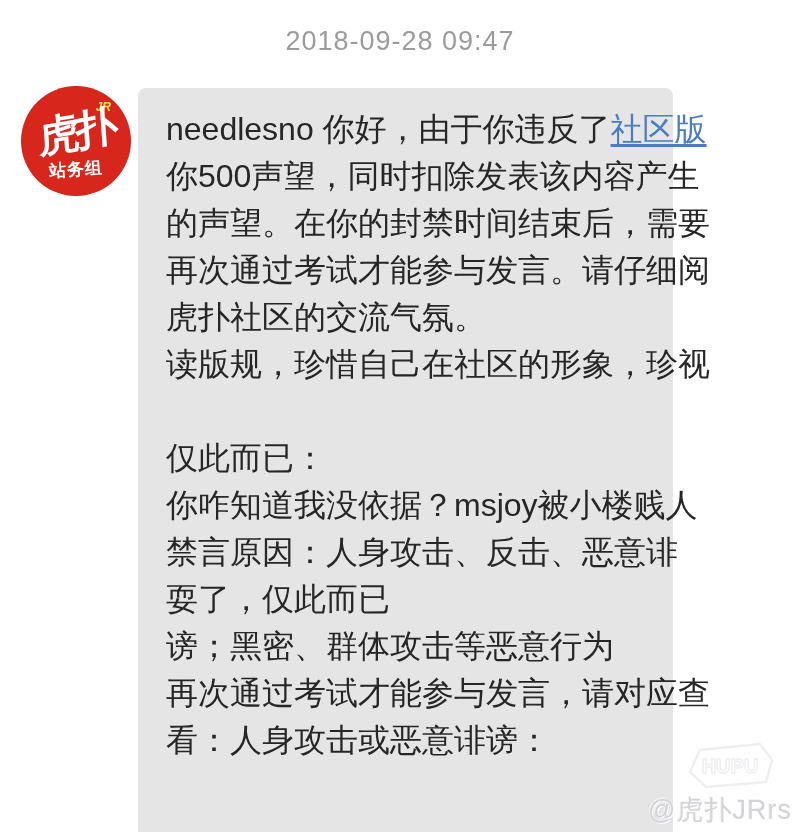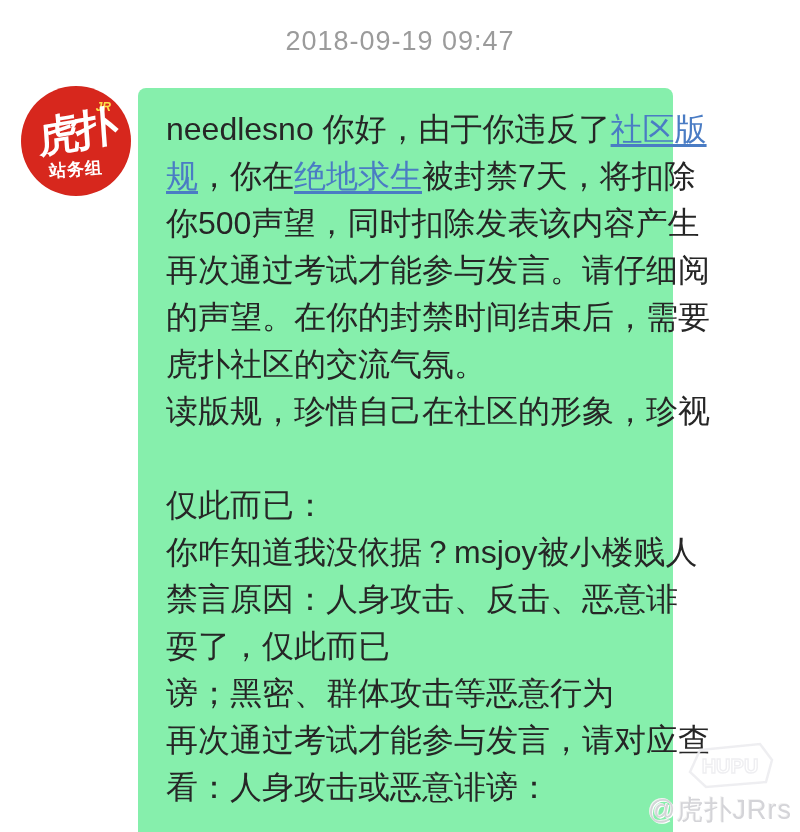--- a/index.html
+++ b/index.html
@@ -29,21 +29,21 @@
     transform:rotate(-10deg) skewX(-6deg);letter-spacing:-4px;
   }
   .avatar .logo-sub{
     position:absolute;bottom:15px;left:0;width:100%;text-align:center;
     color:#ffffff;font-size:17px;font-weight:bold;
     transform:rotate(-4deg);letter-spacing:1px;
   }
   
   .bubble{
     position:absolute;left:138px;top:88px;width:535px;bottom:0;
-    background:#86efac;border-radius:8px 8px 0 0;
+    background:#e5e5e5;border-radius:8px 8px 0 0;
     padding:18px 14px 0 28px;box-sizing:border-box;
   }
   .msg-line{
     font-size:32px;line-height:47px;color:#262626;
     white-space:nowrap;min-height:47px;
   }
   .msg-line .lnk{
     color:#4a7cc4;text-decoration:underline;cursor:pointer;
     text-underline-offset:4px;
   }
@@ -57,35 +57,34 @@
   .wm-handle{
     font-size:27px;color:#d4d4d8;
     text-shadow:1px 1px 0 #ffffff,-1px -1px 0 #f2f2f2;
     letter-spacing:1px;
     margin-left:32px;
   }
 </style>
 </head>
 <body>
 
-<div class="timestamp">2018-09-19 09:47</div>
+<div class="timestamp">2018-09-28 09:47</div>
 
 <div class="avatar">
   <span class="jr">JR</span>
   <span class="logo-main">虎扑</span>
   <span class="logo-sub">站务组</span>
 </div>
 
 <div class="bubble">
   <div id="msg-lines">
       <div class="msg-line"><span>needlesno 你好，由于你违反了</span><span class="lnk">社区版</span></div>
-      <div class="msg-line"><span class="lnk">规</span><span>，你在</span><span class="lnk">绝地求生</span><span>被封禁7天，将扣除</span></div>
       <div class="msg-line"><span>你500声望，同时扣除发表该内容产生</span></div>
+      <div class="msg-line"><span>的声望。在你的封禁时间结束后，需要</span></div>
       <div class="msg-line"><span>再次通过考试才能参与发言。请仔细阅</span></div>
-      <div class="msg-line"><span>的声望。在你的封禁时间结束后，需要</span></div>
       <div class="msg-line"><span>虎扑社区的交流气氛。</span></div>
       <div class="msg-line"><span>读版规，珍惜自己在社区的形象，珍视</span></div>
       <div class="msg-line">&nbsp;</div>
       <div class="msg-line"><span>仅此而已：</span></div>
       <div class="msg-line"><span>你咋知道我没依据？msjoy被小楼贱人</span></div>
       <div class="msg-line"><span>禁言原因：人身攻击、反击、恶意诽</span></div>
       <div class="msg-line"><span>耍了，仅此而已</span></div>
       <div class="msg-line"><span>谤；黑密、群体攻击等恶意行为</span></div>
       <div class="msg-line"><span>再次通过考试才能参与发言，请对应查</span></div>
       <div class="msg-line"><span>看：人身攻击或恶意诽谤：</span></div>

